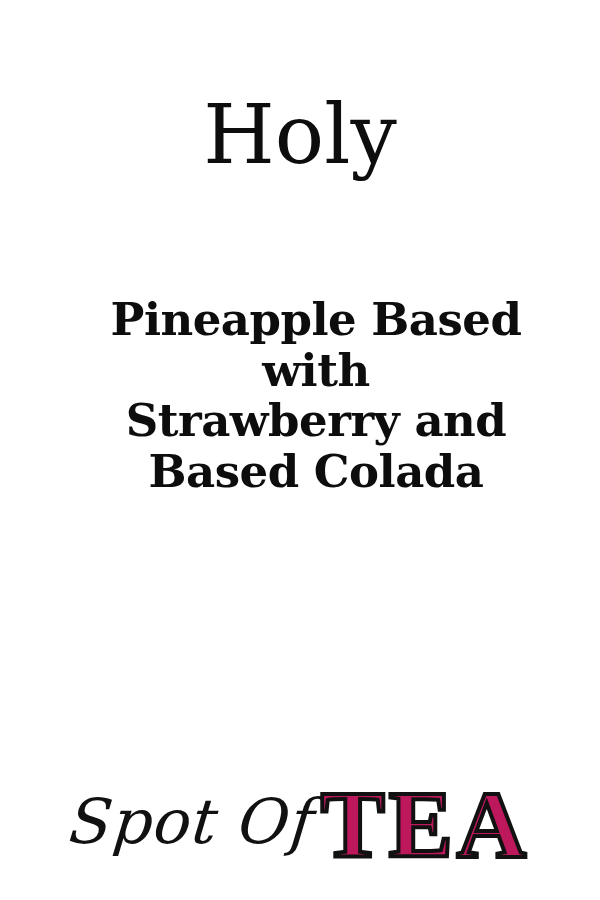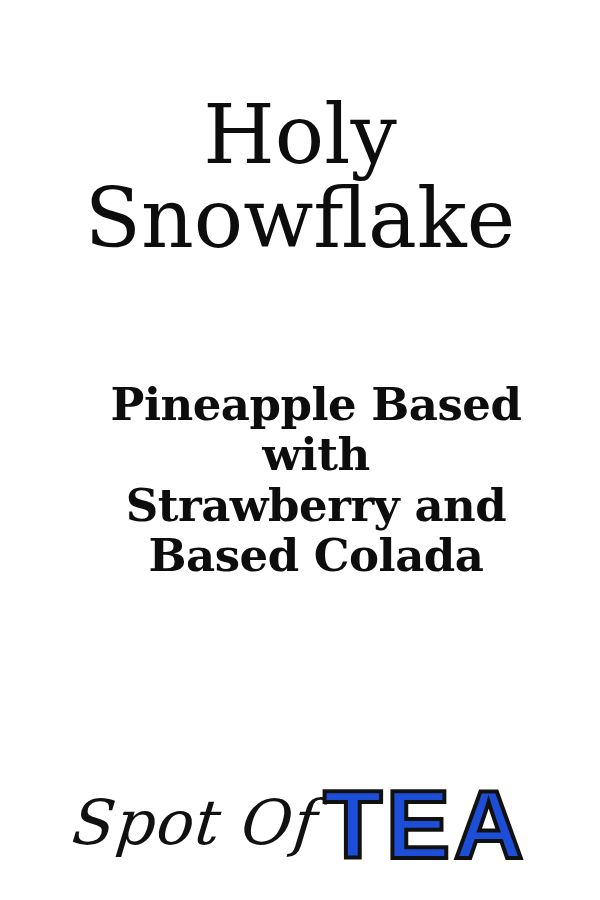--- a/index.html
+++ b/index.html
@@ -85,43 +85,42 @@
     font-style: italic;
     font-size: 62px;
     color: #111111;
     letter-spacing: 1px;
     transform: skewX(-6deg);
     white-space: nowrap;
     margin-right: 6px;
     margin-bottom: 6px;
   }
   .dotted {
-    font-family: Liberation Sans, sans-serif;
+    font-family: Liberation Serif, serif;
     font-weight: 700;
     font-size: 96px;
     letter-spacing: 4px;
     white-space: nowrap;
-    color: #1d4ed8;
+    color: #be185d;
     -webkit-text-stroke: 4px #111111;
     position: relative;
   }
   .dot-overlay {
     position: absolute;
     inset: 0;
     pointer-events: none;
   }
 </style>
 </head>
 <body>
 
 <div class="poster">
 
   <div class="title-block">
     <span class="title-line line1">Holy</span>
-    <span class="title-line line2">Snowflake</span>
   </div>
 
   <div class="desc-block">
     <span class="desc-line">Pineapple Based</span>
     <span class="desc-line small">with</span>
     <span class="desc-line">Strawberry and</span>
     <span class="desc-line">Based Colada</span>
   </div>
 
   <div class="logo-block">

